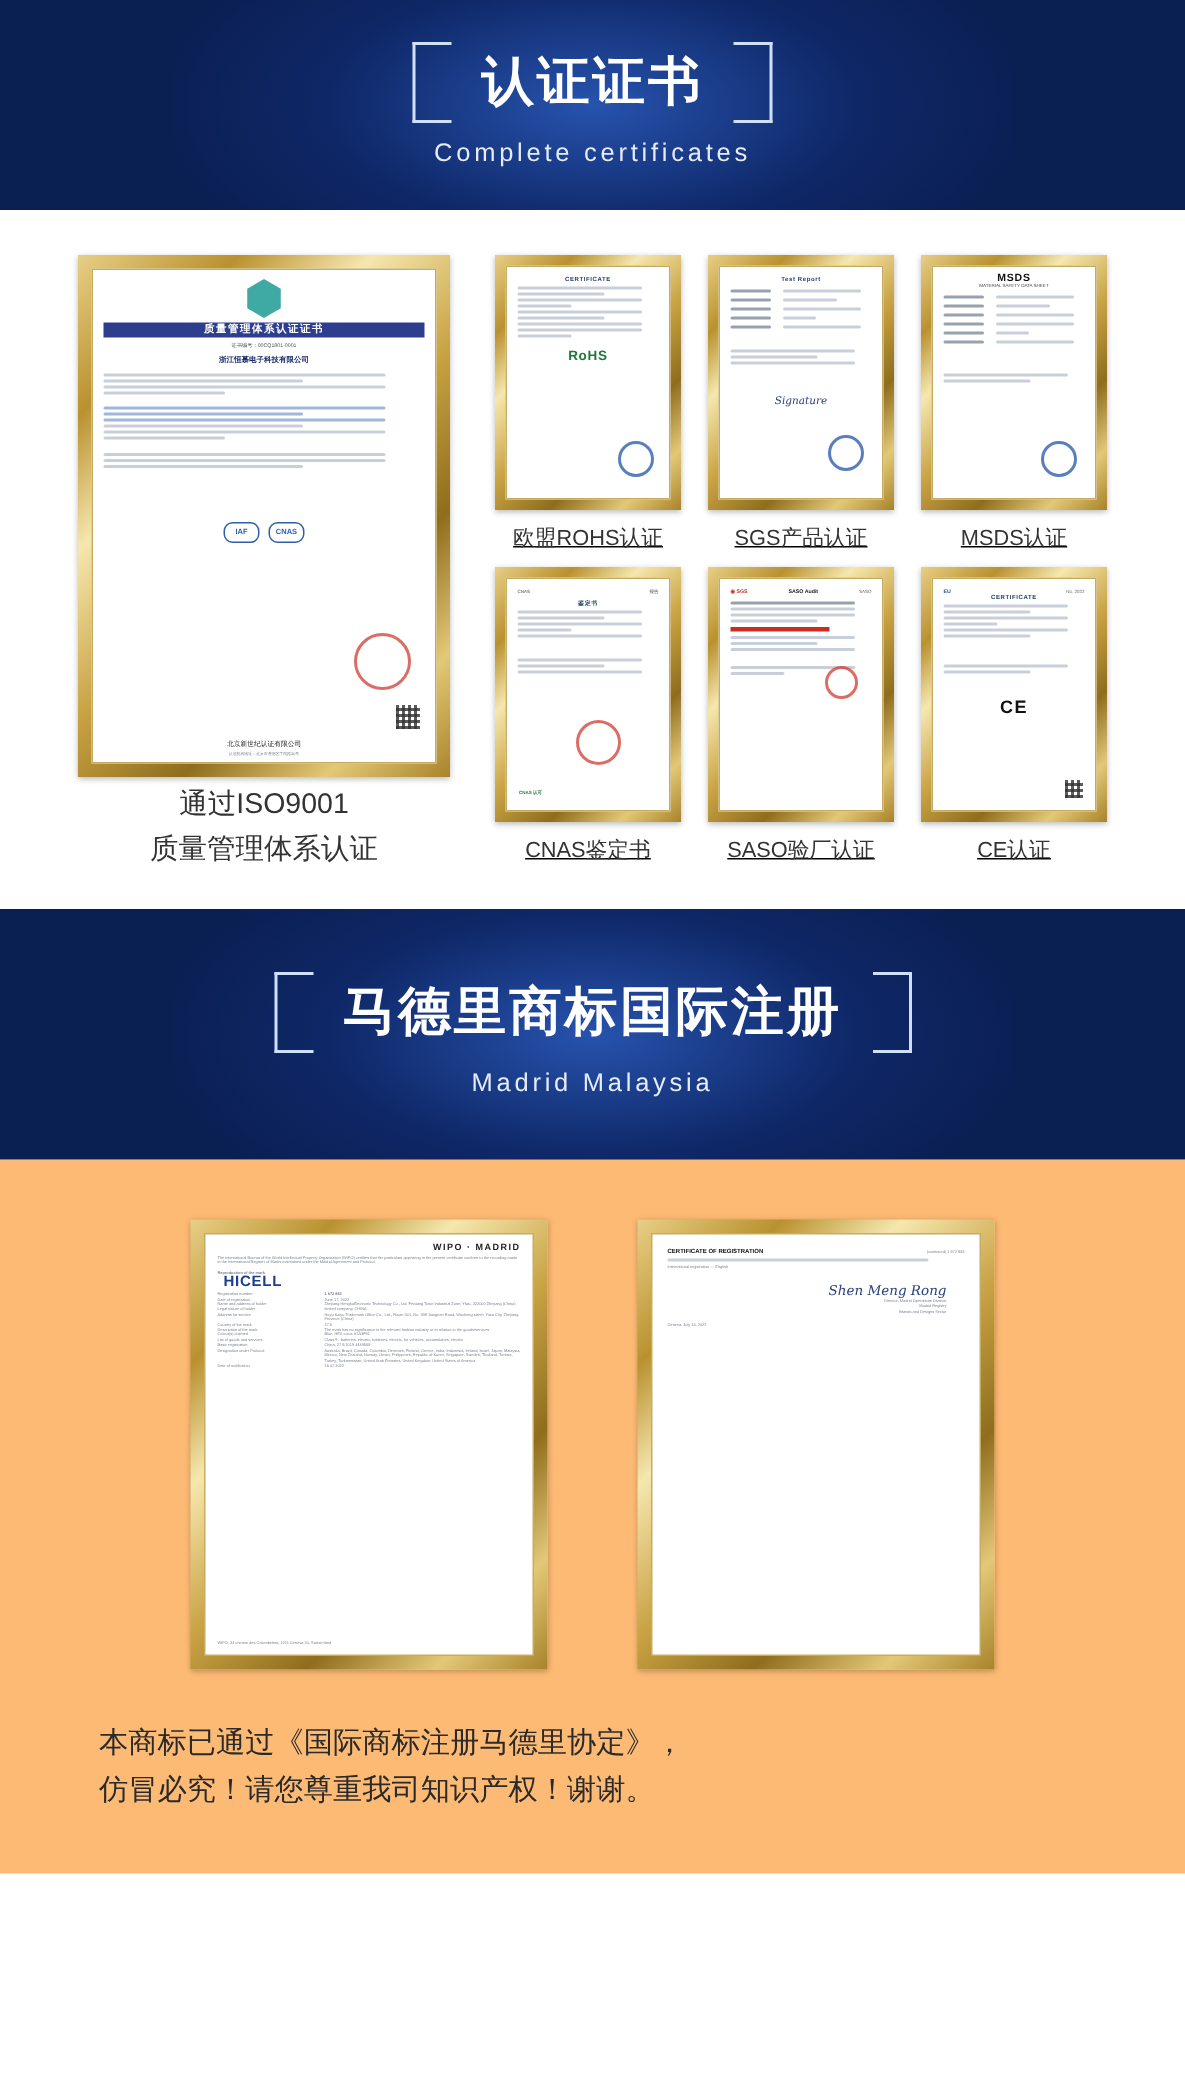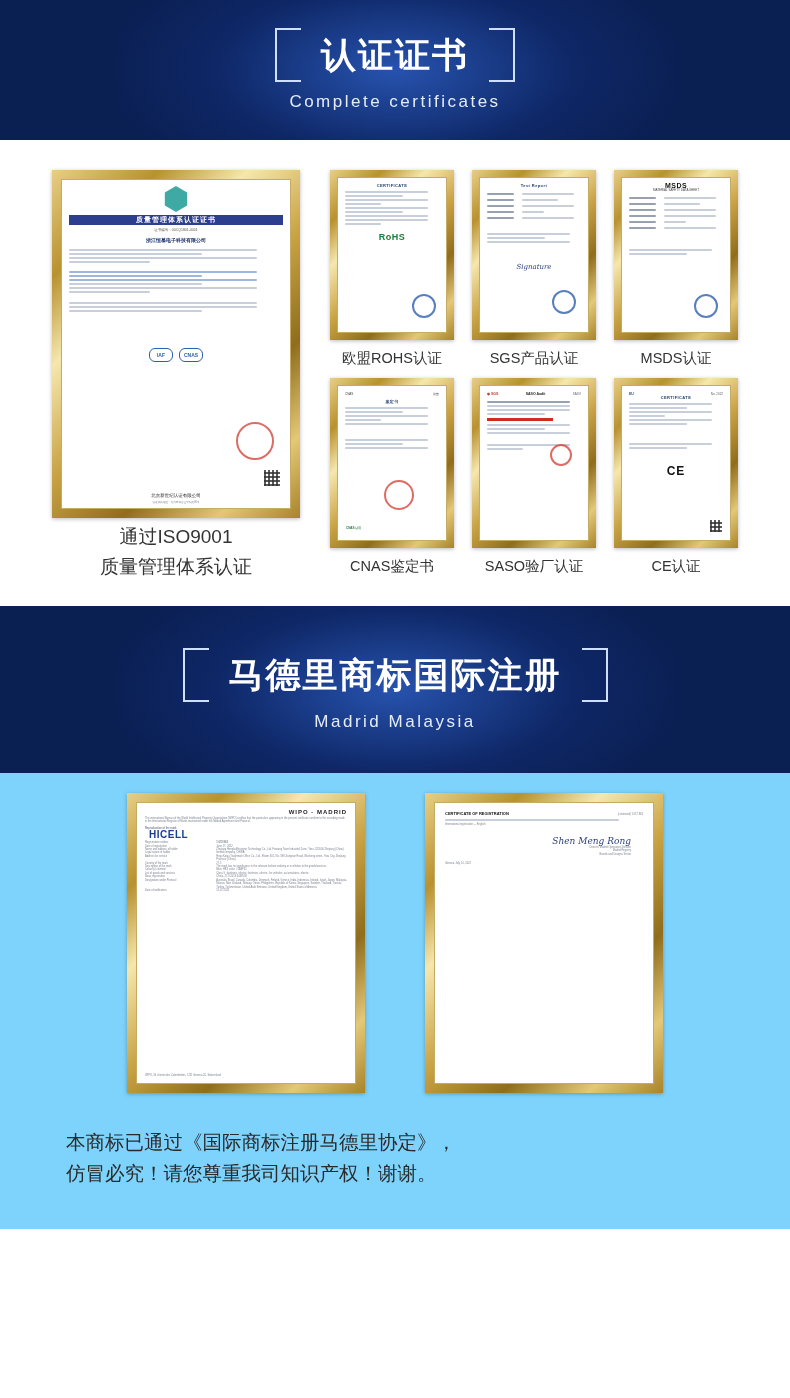--- a/index.html
+++ b/index.html
@@ -171,32 +171,32 @@
     color: #333333;
     line-height: 30px;
   }
 
   .grid-block { }
   .grid-row {
     display: flex;
     gap: 18px;
     margin-bottom: 10px;
   }
-  .grid-item { text-align: center; width: 124px; }
+  .grid-item { text-align: center; width: 124px; text-decoration: underline; }
   .grid-frame { width: 124px; height: 170px; }
   .grid-caption {
     margin-top: 9px;
     font-size: 14.5px;
     color: #333333;
   }
 
   
   .madrid-section {
-    background: #7dd3fc;
-    padding: 20px 0 10px 0;
+    background: #fdba74;
+    padding: 40px 0 10px 0;
   }
   .madrid-row {
     display: flex;
     justify-content: center;
     gap: 60px;
   }
   .madrid-frame { width: 238px; height: 300px; }
 
   .statement {
     padding: 22px 0 30px 66px;

